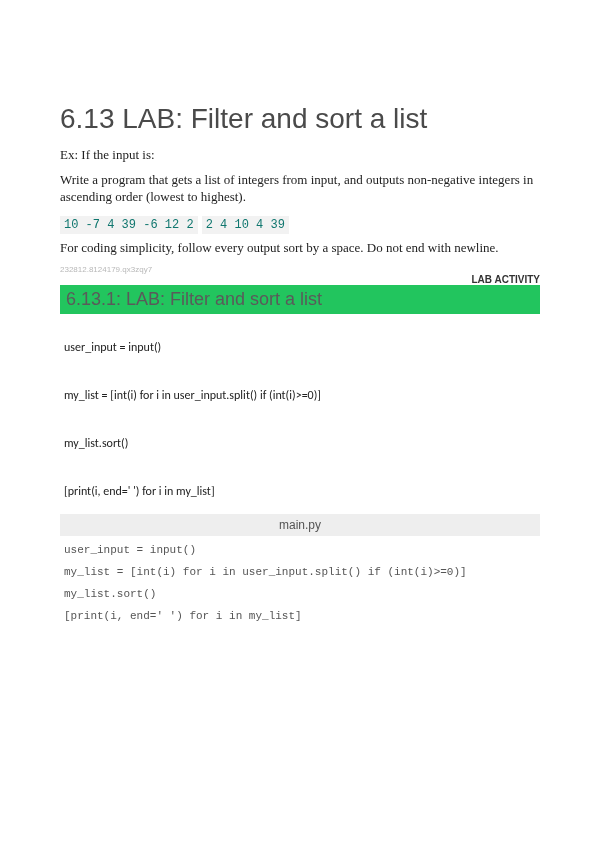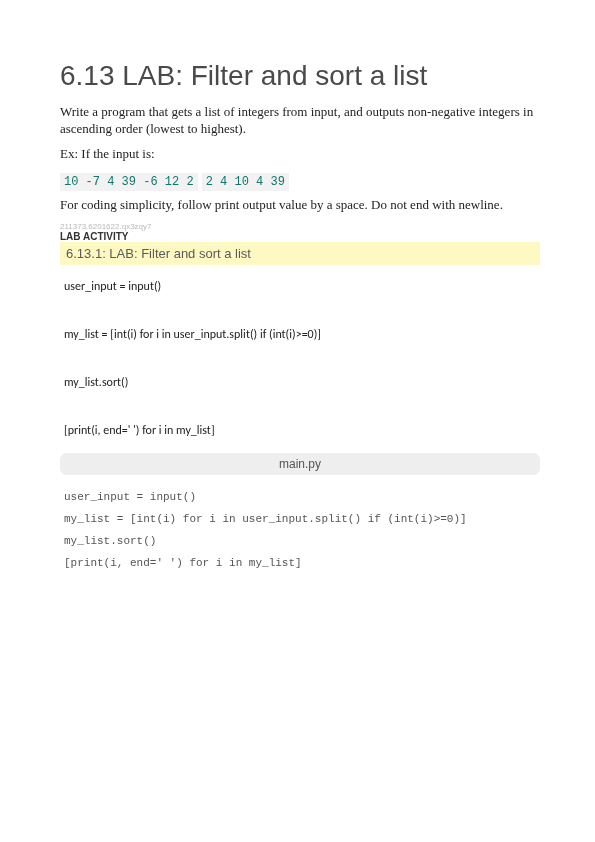--- a/index.html
+++ b/index.html
@@ -5,21 +5,21 @@
   html, body {
     margin: 0;
     padding: 0;
     width: 595px;
     height: 842px;
     background: #ffffff;
     font-family: "Times New Roman", Times, serif;
     color: #222;
   }
   .page {
-    padding: 60px 55px 40px 60px;
+    padding: 103px 55px 40px 60px;
   }
   h1.title {
     font-family: Arial, Helvetica, sans-serif;
     font-size: 28px;
     font-weight: 400;
     color: #4a4a4a;
     margin: 0 0 12px 0;
   }
   p.body {
     font-size: 13px;
@@ -41,74 +41,74 @@
     font-size: 8px;
     color: #b8b8b8;
     margin: 6px 0 0 0;
   }
   .lab-label {
     font-family: Arial, Helvetica, sans-serif;
     font-size: 10px;
     font-weight: bold;
     color: #333;
     margin: 0;
+    text-align: right;
   }
   .lab-bar {
-    background: #fef9c3;
+    background: #22c55e;
     font-family: Arial, Helvetica, sans-serif;
-    font-size: 13px;
+    font-size: 18px;
     color: #5a5a5a;
     padding: 4px 6px;
-    margin: 0 0 14px 0;
+    margin: 0 0 26px 0;
   }
   .student-code {
     font-family: Calibri, Arial, sans-serif;
     font-size: 12px;
     color: #222;
     margin: 0 0 34px 0;
     padding-left: 4px;
   }
   .file-tab {
     background: #eeeeee;
     font-family: Arial, Helvetica, sans-serif;
     font-size: 12px;
     color: #555;
     text-align: center;
     padding: 4px 0;
-    margin: 10px 0 16px 0;
-    border-radius: 7px;
+    margin: 10px 0 8px 0;
   }
   .source-code {
     font-family: "Courier New", Courier, monospace;
     font-size: 11px;
     color: #555;
     margin: 0 0 10px 0;
     padding-left: 4px;
     white-space: pre;
   }
 </style>
 </head>
 <body>
 
 <div class="page">
 
   <h1 class="title">6.13 LAB: Filter and sort a list</h1>
 
+  <p class="body">Ex: If the input is:</p>
+
   <p class="body">Write a program that gets a list of integers from input, and outputs non-negative integers in ascending order (lowest to highest).</p>
-
-  <p class="body">Ex: If the input is:</p>
 
   <div class="code-inline">10 -7 4 39 -6 12 2</div>
 
 
   <div class="code-inline">2 4 10 4 39</div>
 
-  <p class="body">For coding simplicity, follow print output value by a space. Do not end with newline.</p>
+  <p class="body">For coding simplicity, follow every output sort by a space. Do not end with newline.</p>
 
-  <div class="small-id">211373.6201622.qx3zqy7</div>
+  <div class="small-id">232812.8124179.qx3zqy7</div>
   <div class="lab-label">LAB ACTIVITY</div>
   <div class="lab-bar">6.13.1: LAB: Filter and sort a list</div>
 
   <div class="student-code">user_input = input()</div>
   <div class="student-code">my_list = [int(i) for i in user_input.split() if (int(i)&gt;=0)]</div>
   <div class="student-code">my_list.sort()</div>
   <div class="student-code" style="margin-bottom:16px;">[print(i, end=' ') for i in my_list]</div>
 
   <div class="file-tab">main.py</div>
 

